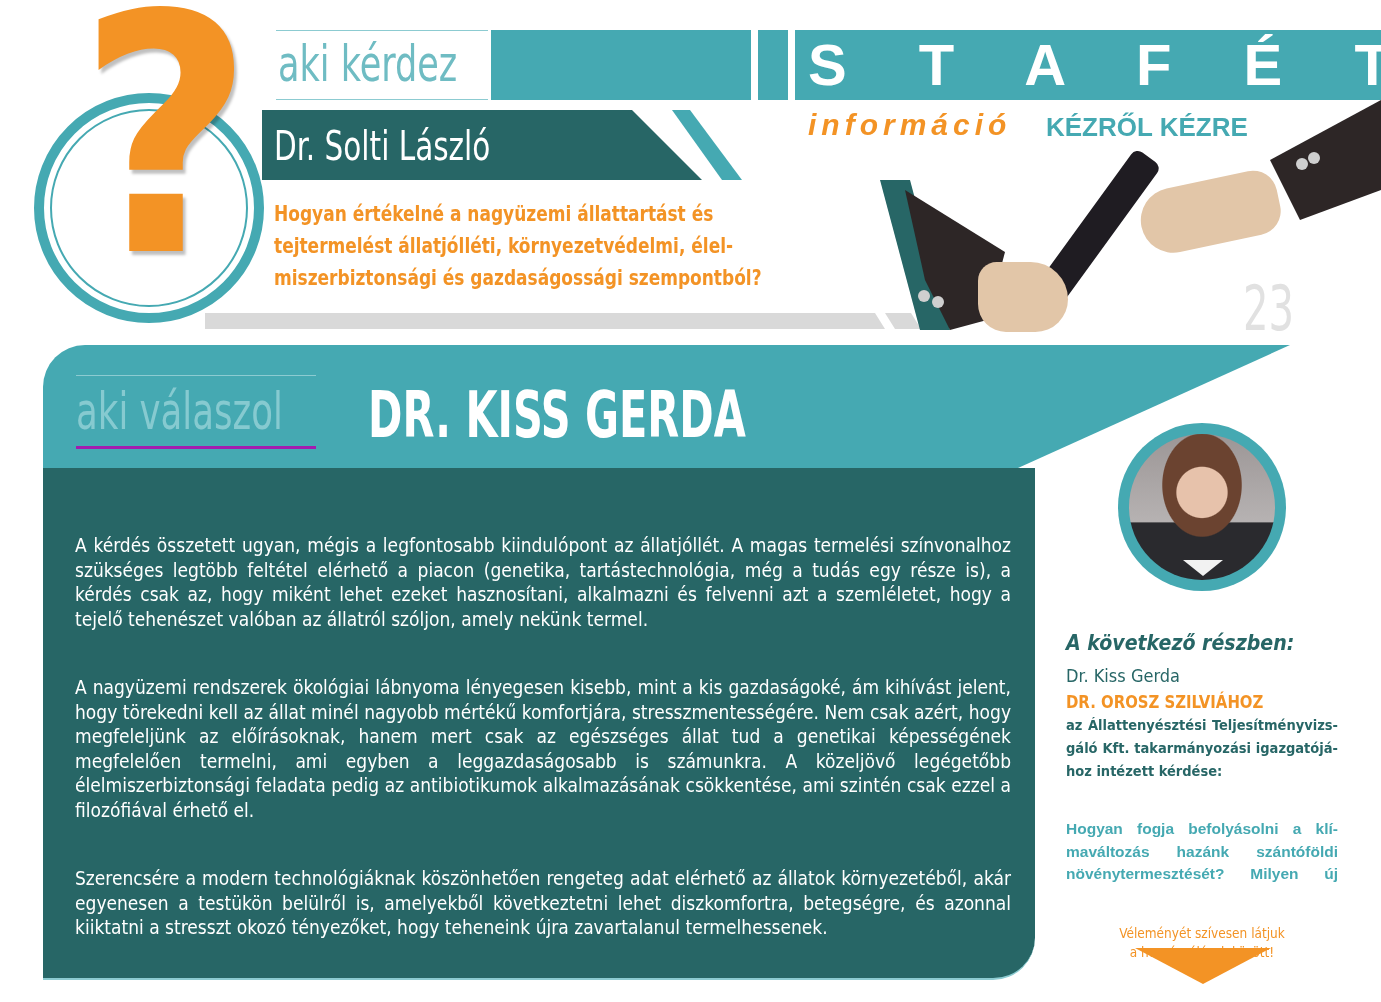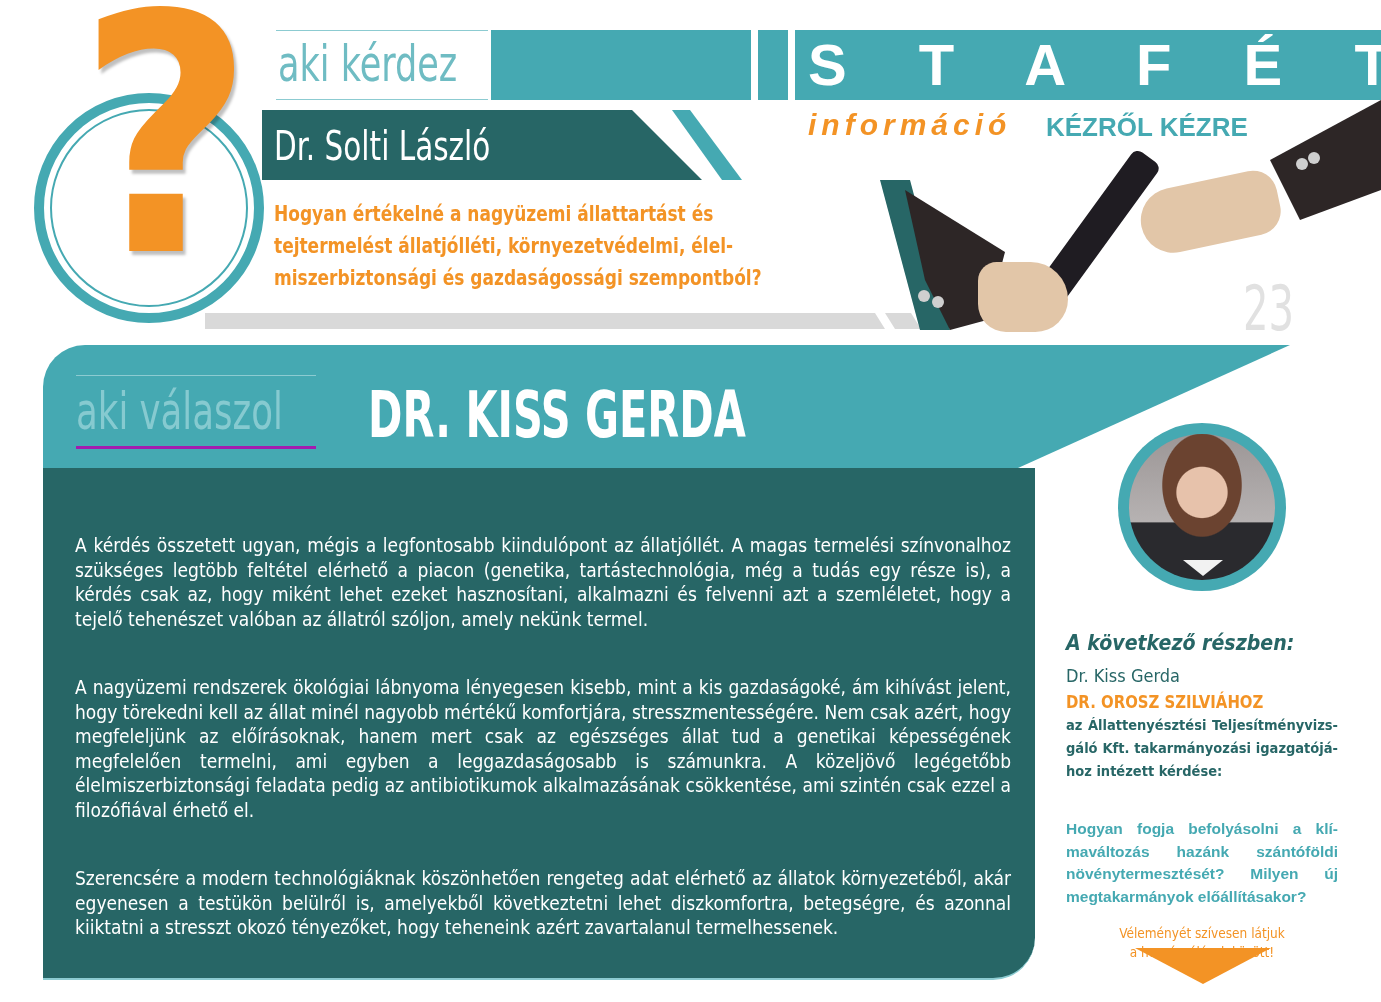--- a/index.html
+++ b/index.html
@@ -268,38 +268,37 @@
 <div class="answer-head"></div>
 <div class="aki-valaszol-wrap">
   <div class="aki-valaszol">aki válaszol</div>
 </div>
 <div class="answerer-name">DR. KISS GERDA</div>
 
 <div class="answer-body"></div>
 <div class="answer-text">
   <p>A kérdés összetett ugyan, mégis a legfontosabb kiindulópont az állatjóllét. A magas termelési színvonalhoz szükséges legtöbb feltétel elérhető a piacon (genetika, tartástechnológia, még a tudás egy része is), a kérdés csak az, hogy miként lehet ezeket hasznosítani, alkalmazni és felvenni azt a szemléletet, hogy a tejelő tehenészet valóban az állatról szóljon, amely nekünk termel.</p>
   <p> A nagyüzemi rendszerek ökológiai lábnyoma lényegesen kisebb, mint a kis gazdaságoké, ám kihívást jelent, hogy törekedni kell az állat minél nagyobb mértékű komfortjára, stresszmentességére. Nem csak azért, hogy megfeleljünk az előírásoknak, hanem mert csak az egészséges állat tud a genetikai képességének megfelelően termelni, ami egyben a leggazdaságosabb is számunkra. A közeljövő legégetőbb élelmiszerbiztonsági feladata pedig az antibiotikumok alkalmazásának csökkentése, ami szintén csak ezzel a filozófiával érhető el.</p>
-  <p>Szerencsére a modern technológiáknak köszönhetően rengeteg adat elérhető az állatok környezetéből, akár egyenesen a testükön belülről is, amelyekből következtetni lehet diszkomfortra, betegségre, és azonnal kiiktatni a stresszt okozó tényezőket, hogy teheneink azért zavartalanul termelhessenek.</p>
+  <p>Szerencsére a modern technológiáknak köszönhetően rengeteg adat elérhető az állatok környezetéből, akár egyenesen a testükön belülről is, amelyekből következtetni lehet diszkomfortra, betegségre, és azonnal kiiktatni a stresszt okozó tényezőket, hogy teheneink újra zavartalanul termelhessenek.</p>
 </div>
 
 <div class="photo-ring"></div>
 <div class="photo" title="Portrait of Dr. Kiss Gerda"></div>
 <div class="photo-collar"></div>
 
 <div class="next-heading">A következő részben:</div>
 <div class="next-from">Dr. Kiss Gerda</div>
 <div class="next-to">DR. OROSZ SZILVIÁHOZ</div>
 <div class="next-desc">
   <span>az Állattenyésztési Teljesítményvizs-</span>
   <span>gáló Kft. takarmányozási igazgatójá-</span>
   <span class="last">hoz intézett kérdése:</span>
 </div>
 <div class="next-question">
   <span>Hogyan fogja befolyásolni a klí-</span>
   <span>maváltozás hazánk szántóföldi</span>
   <span>növénytermesztését? Milyen új</span>
-  <span class="last">megtakarmányok előállításakor?</span>
 </div>
 <div class="cta">
   <span>Véleményét szívesen látjuk</span>
   <span>a hozzászólások között!</span>
 </div>
 <div class="cta-arrow"></div>
 
 </body></html>

